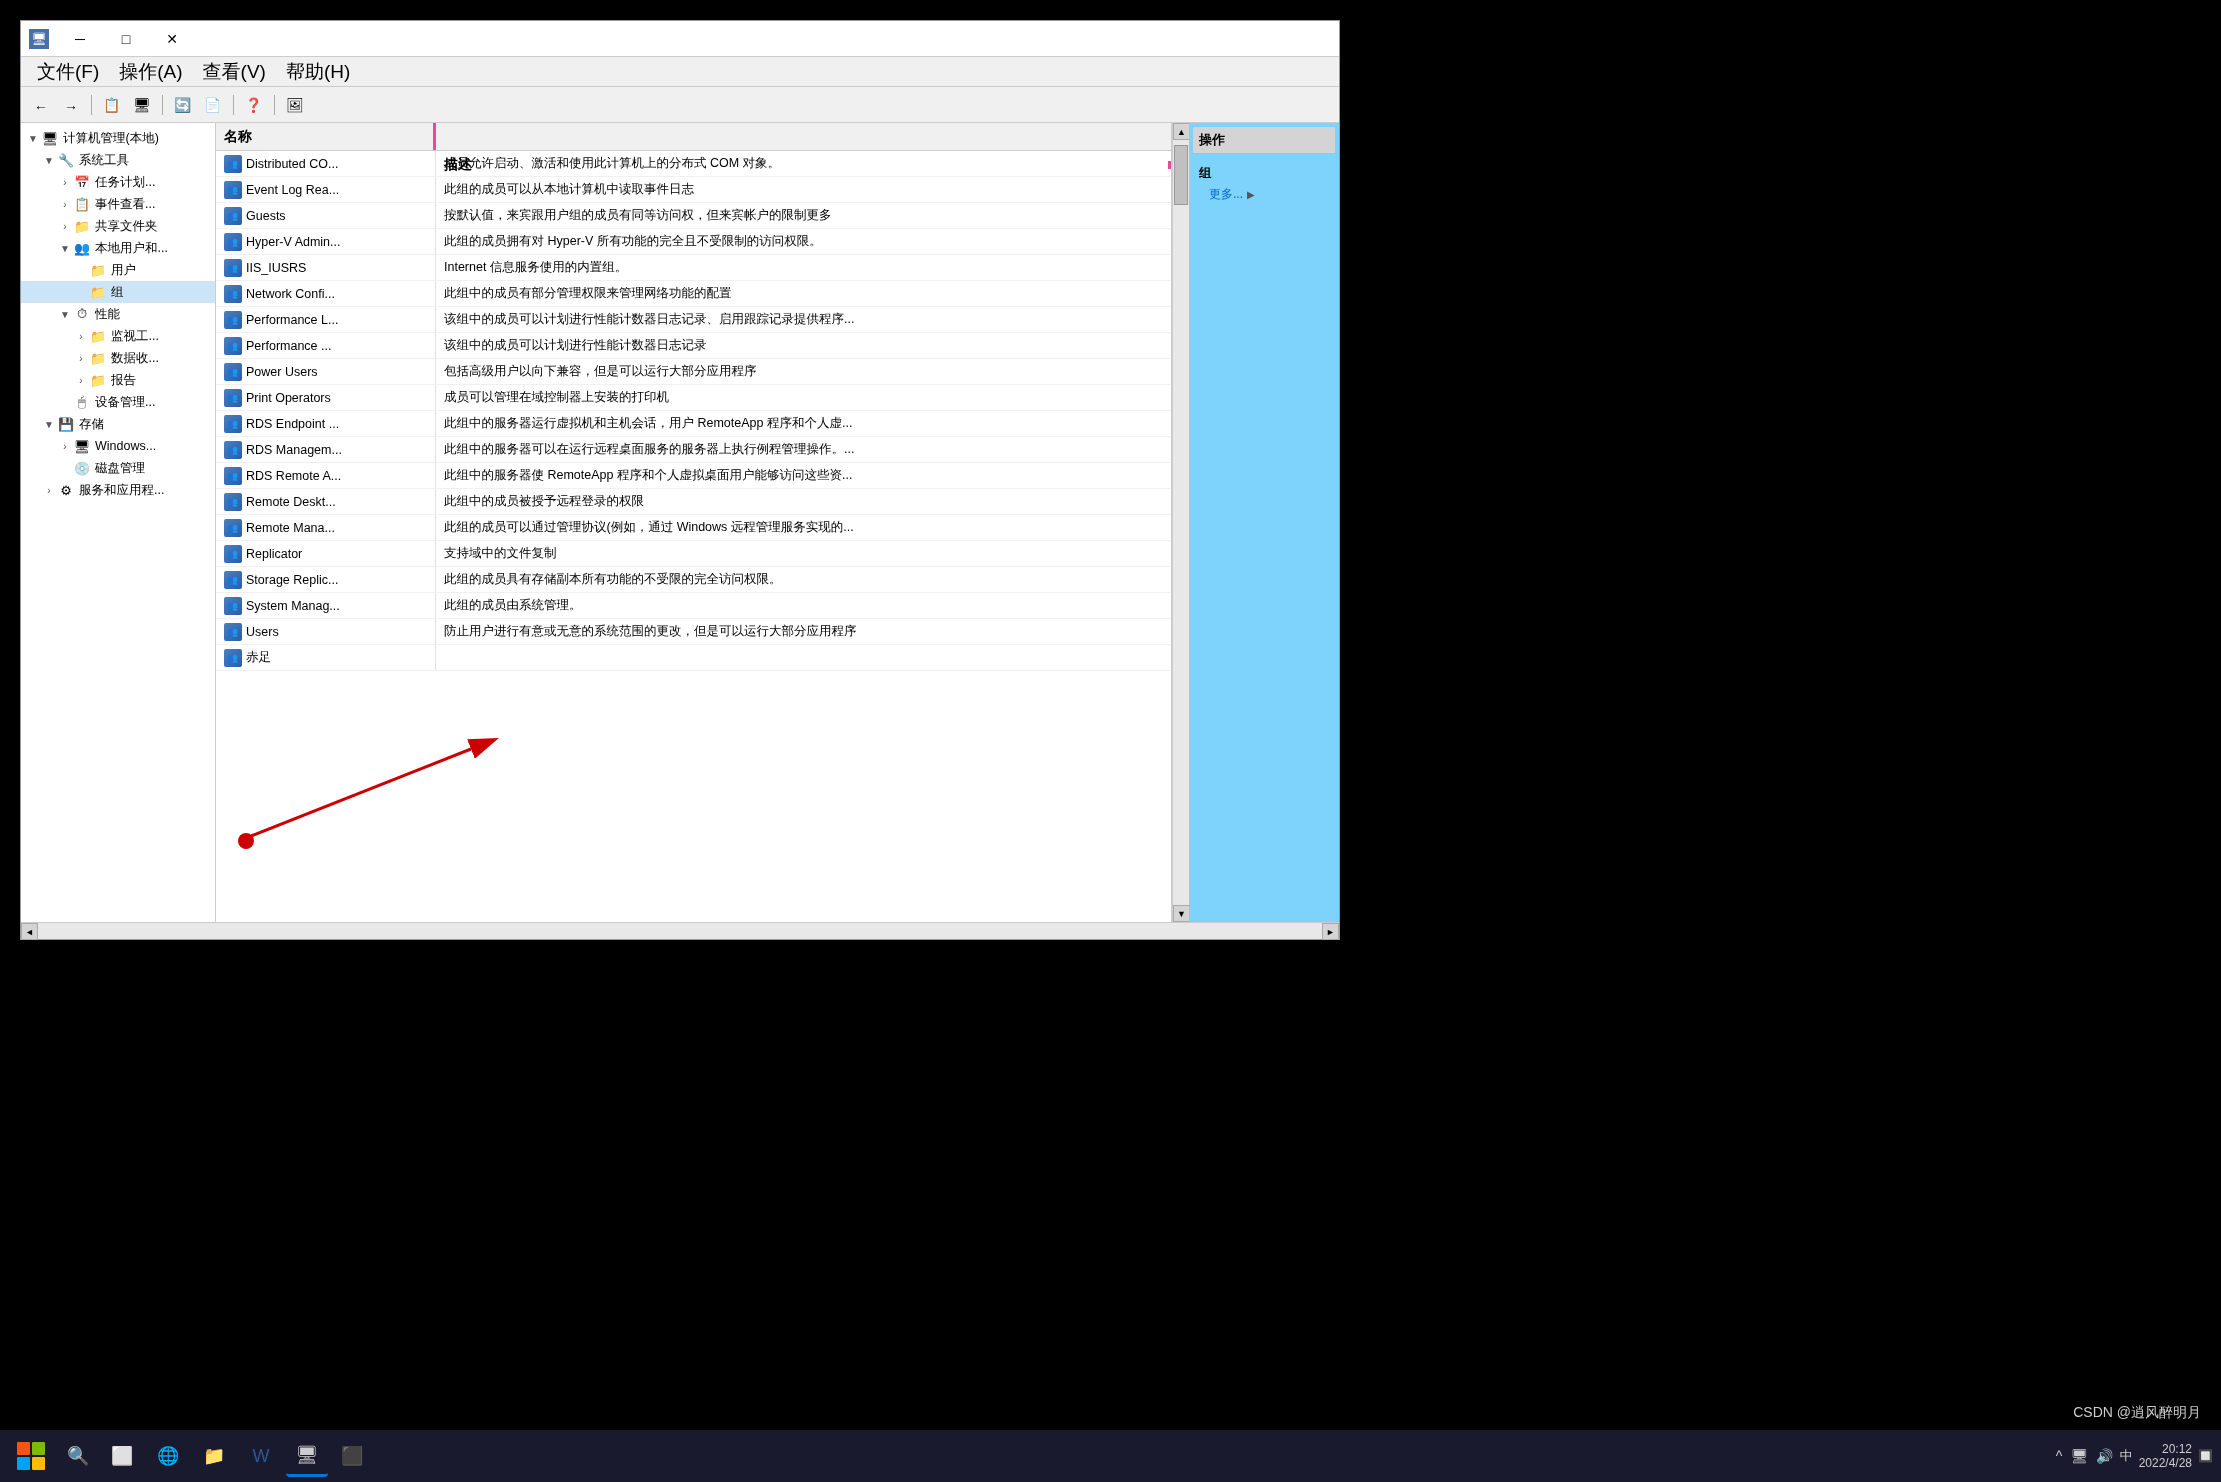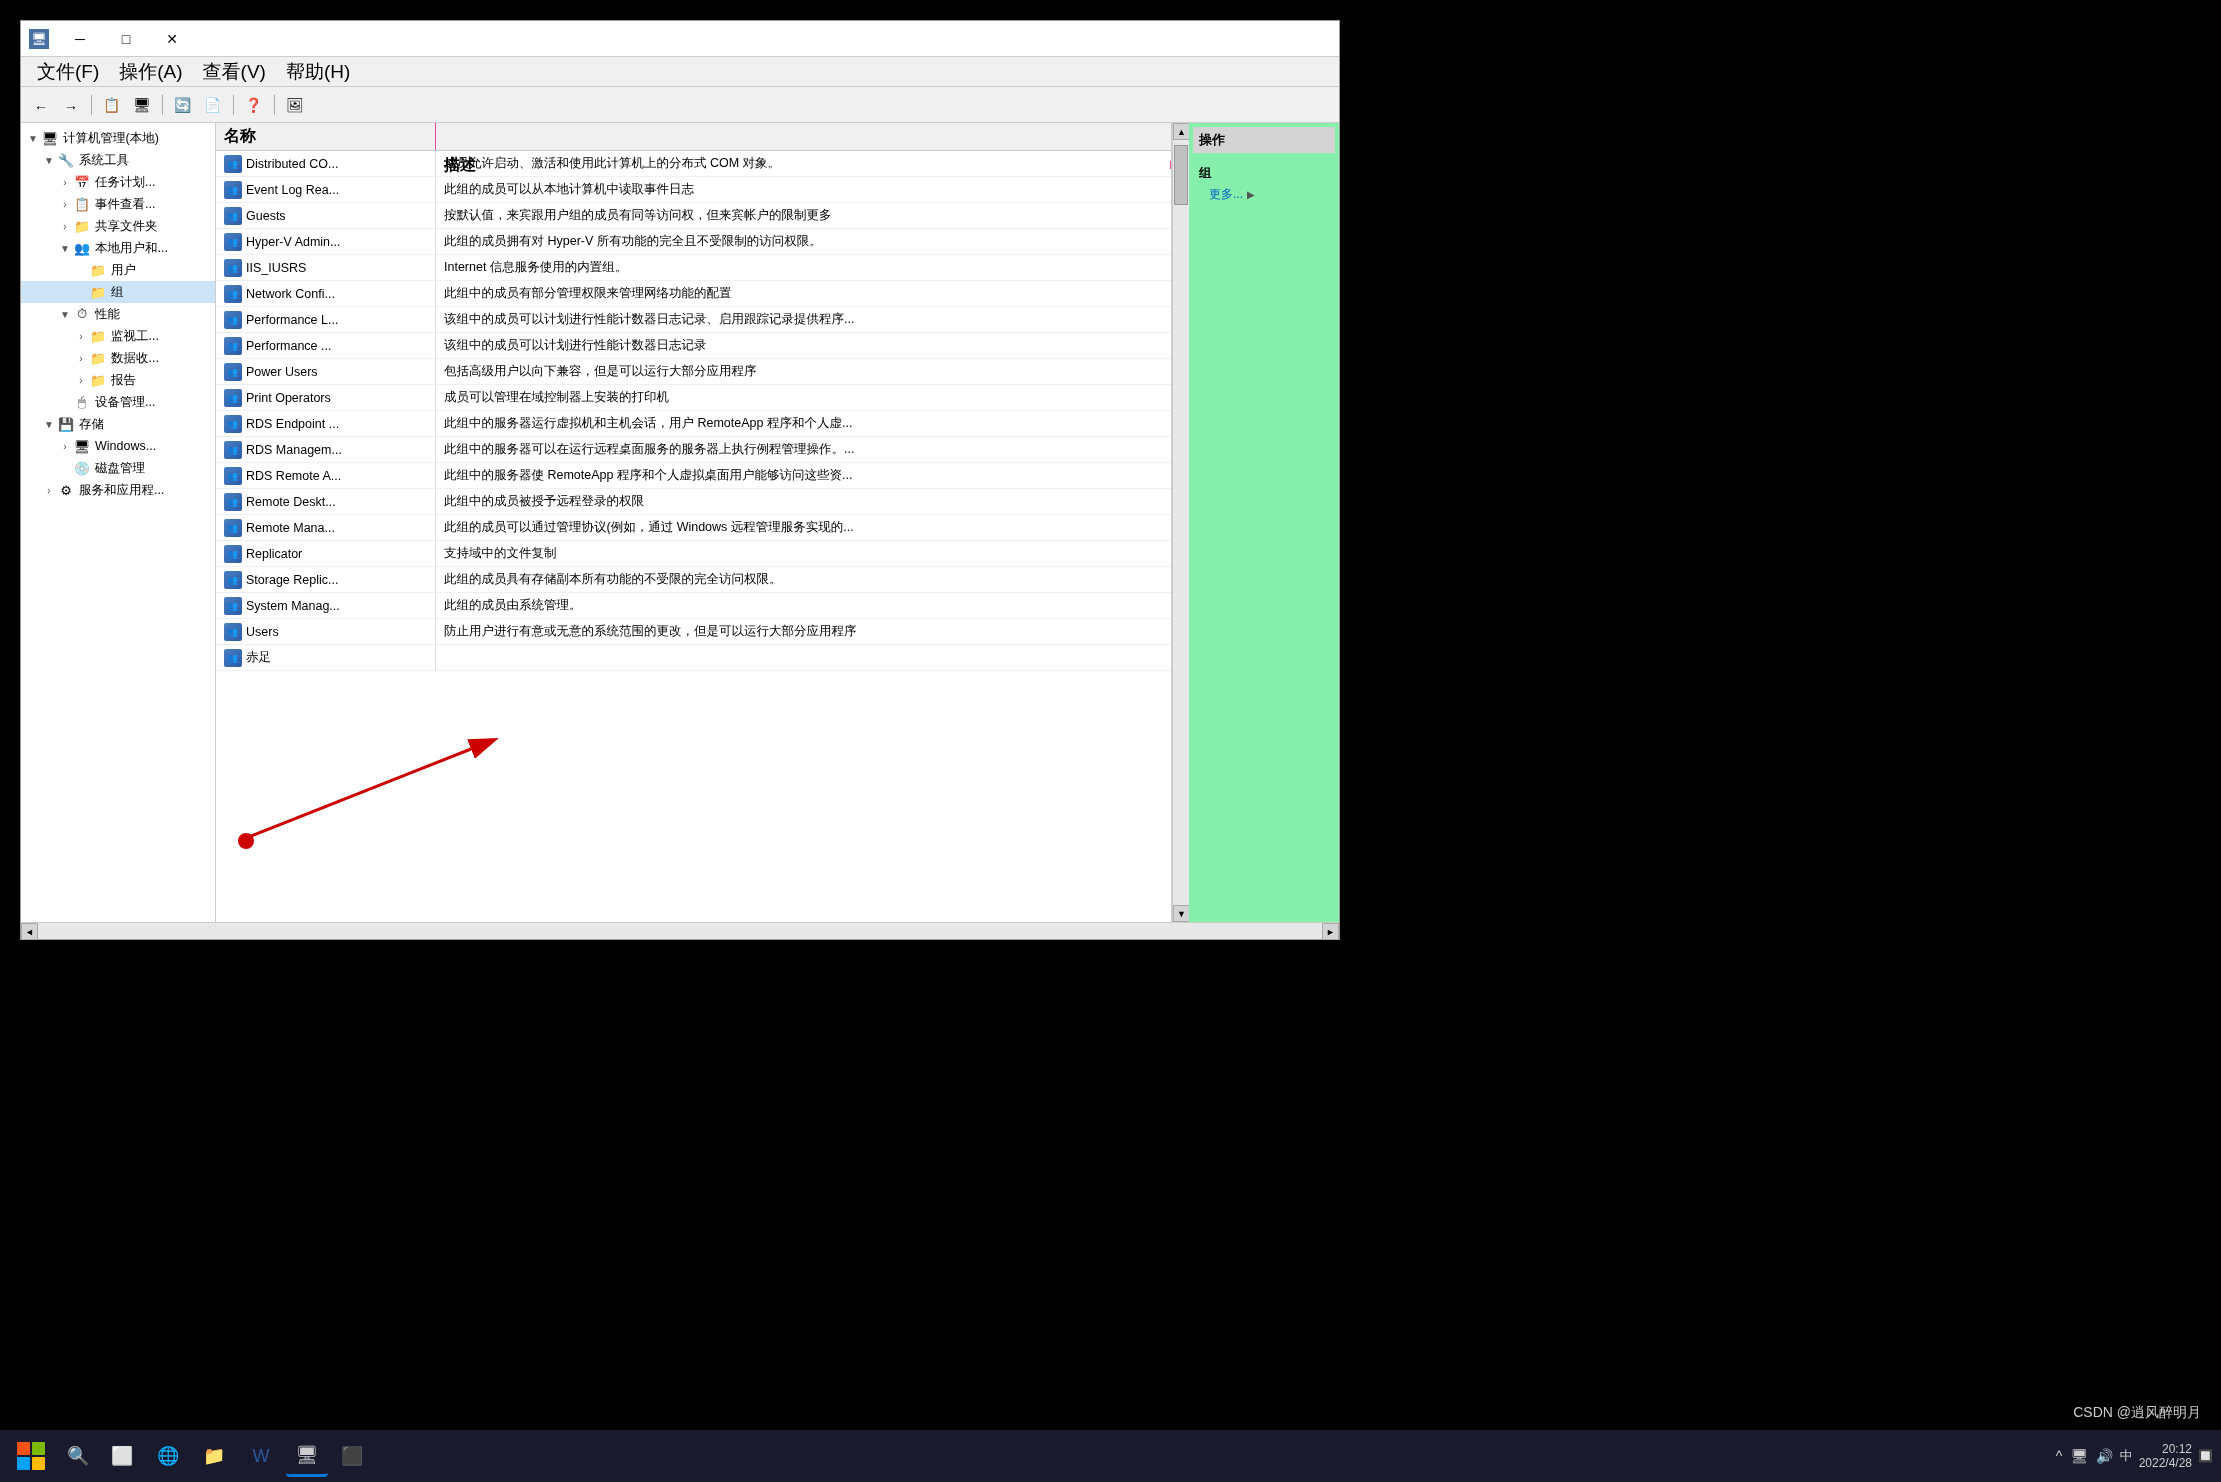--- a/index.html
+++ b/index.html
@@ -179,23 +179,23 @@
     
     .table-header {
       display: flex;
       background: #f0f0f0;
       border-bottom: 1px solid #ccc;
       flex-shrink: 0;
       height: 28px;
     }
     .th-cell {
       padding: 4px 8px;
-      font-size: 16px;
+      font-size: 14px;
       font-weight: bold;
-      border-right: 1px solid #ec4899;
+      border-right: 3px solid #ec4899;
       display: flex;
       align-items: center;
       cursor: pointer;
     }
     .th-name { width: 220px; }
     .th-desc { flex: 1; margin-top: 38px; }
 
     
     .table-body {
       flex: 1;
@@ -227,21 +227,21 @@
       display: flex;
       align-items: center;
       justify-content: center;
       font-size: 9px;
       color: #fff;
     }
 
     
     .right-panel {
       width: 150px;
-      background: #86efac;
+      background: #7dd3fc;
       flex-shrink: 0;
       display: flex;
       flex-direction: column;
       padding: 4px;
     }
     .actions-title {
       font-size: 13px;
       font-weight: bold;
       padding: 4px 6px;
       background: #d4d4d4;

